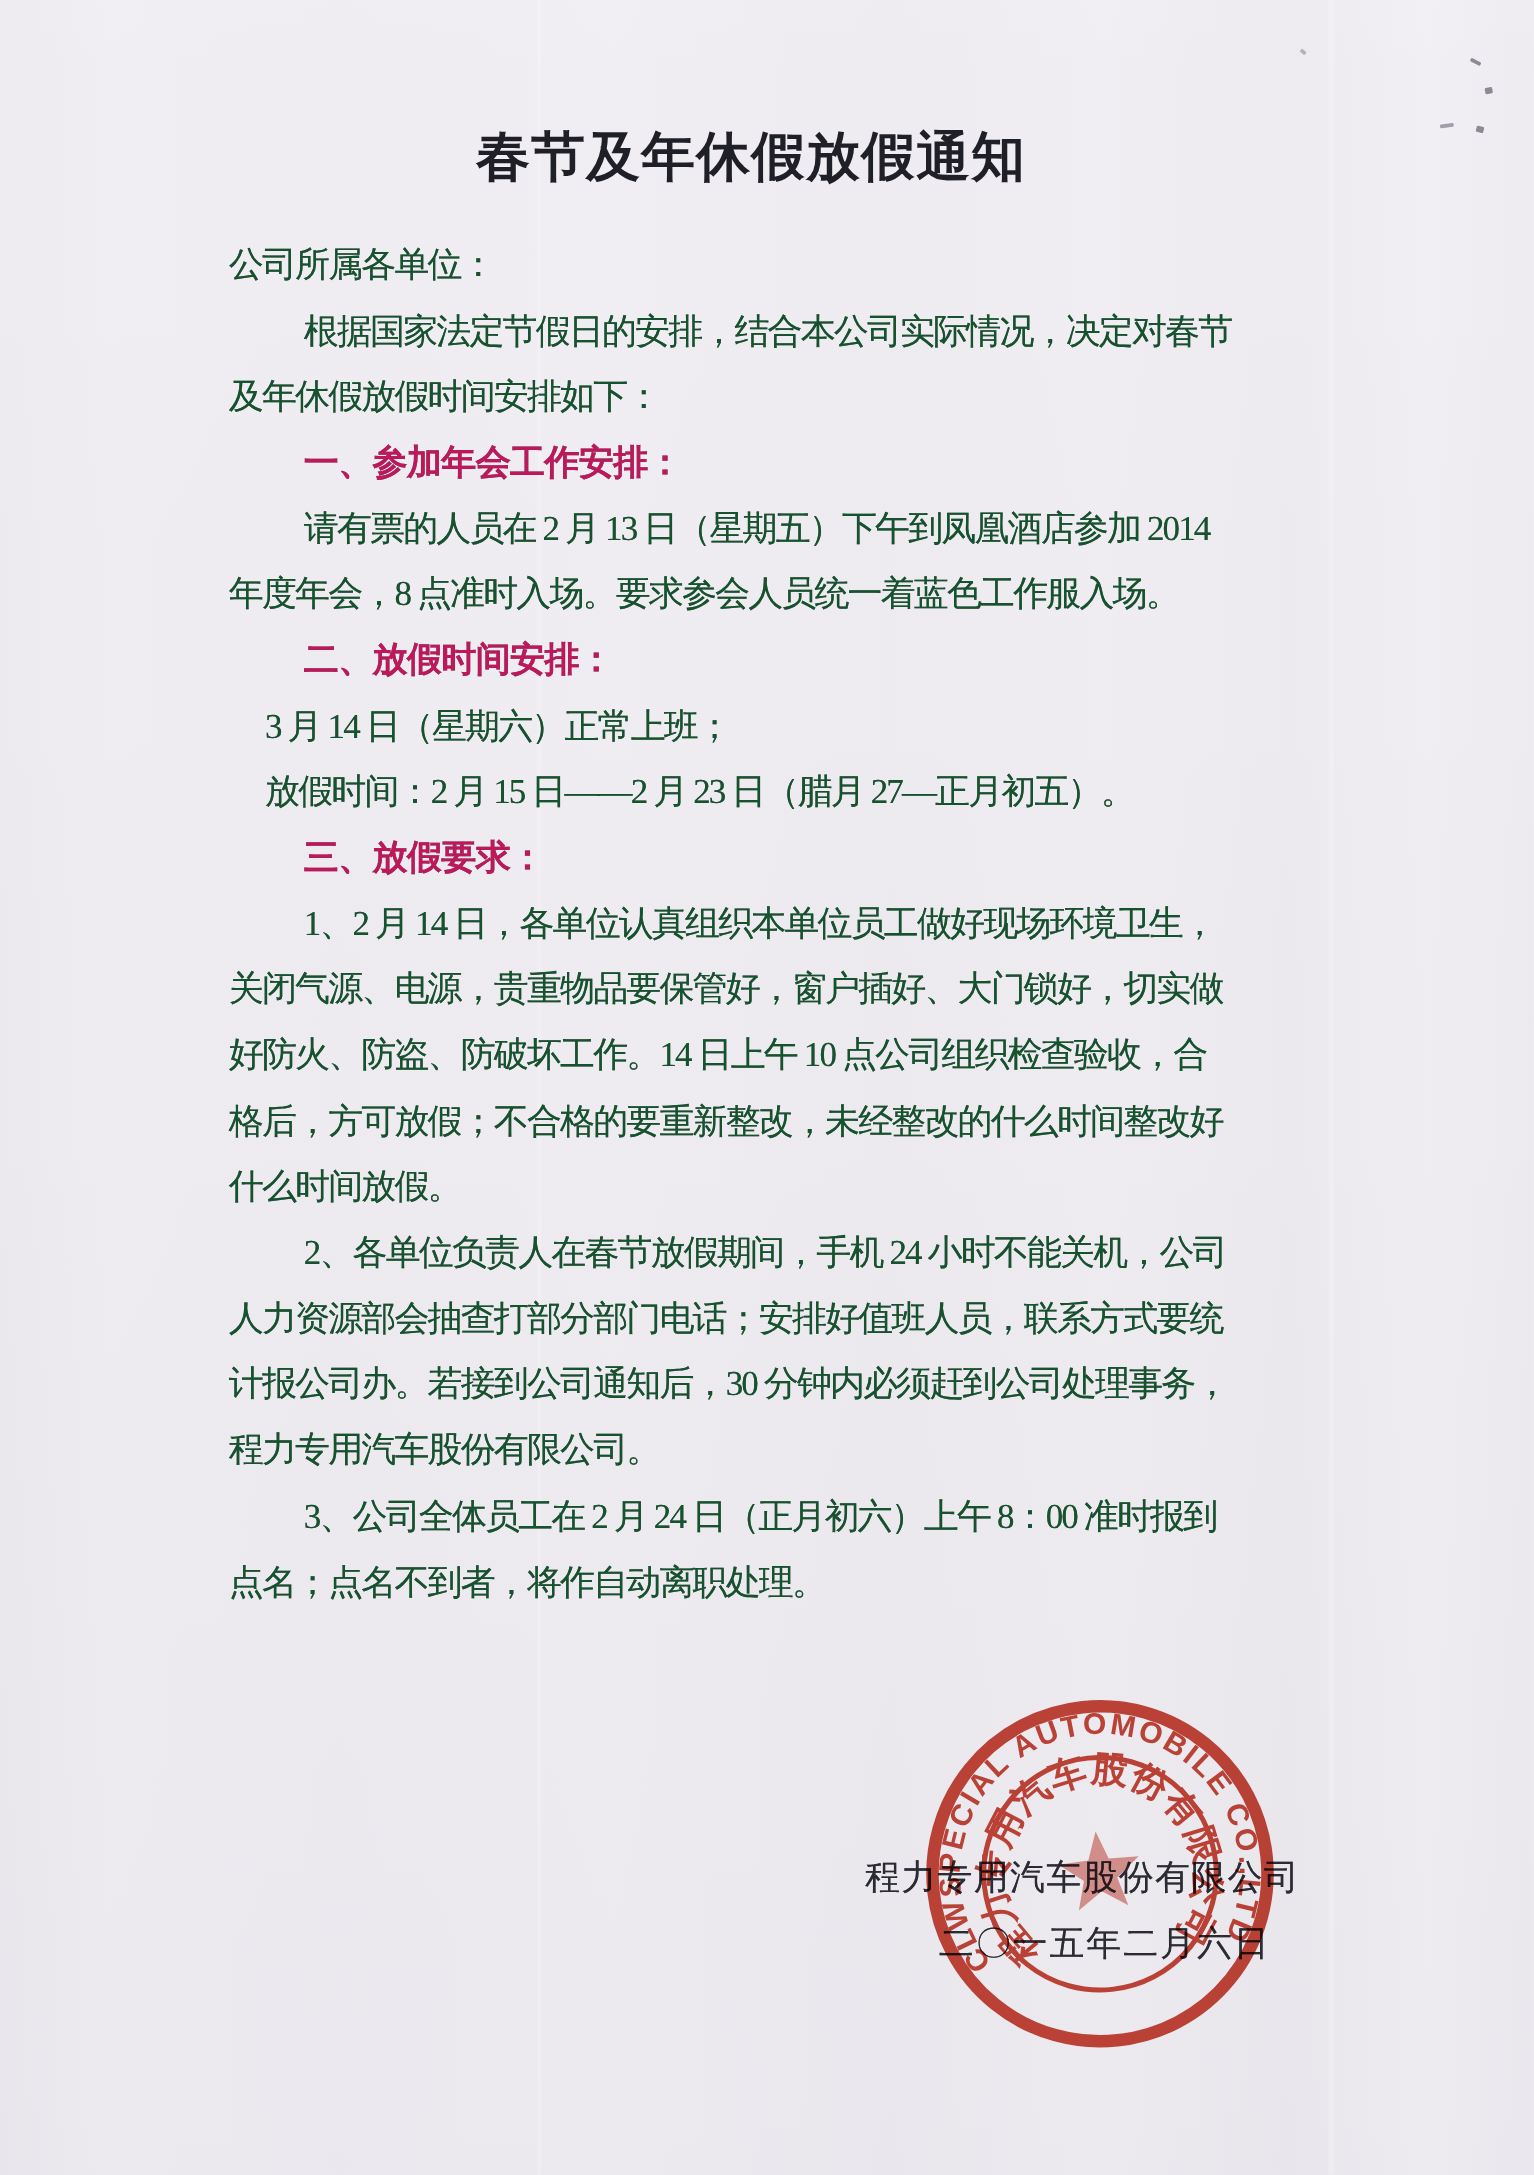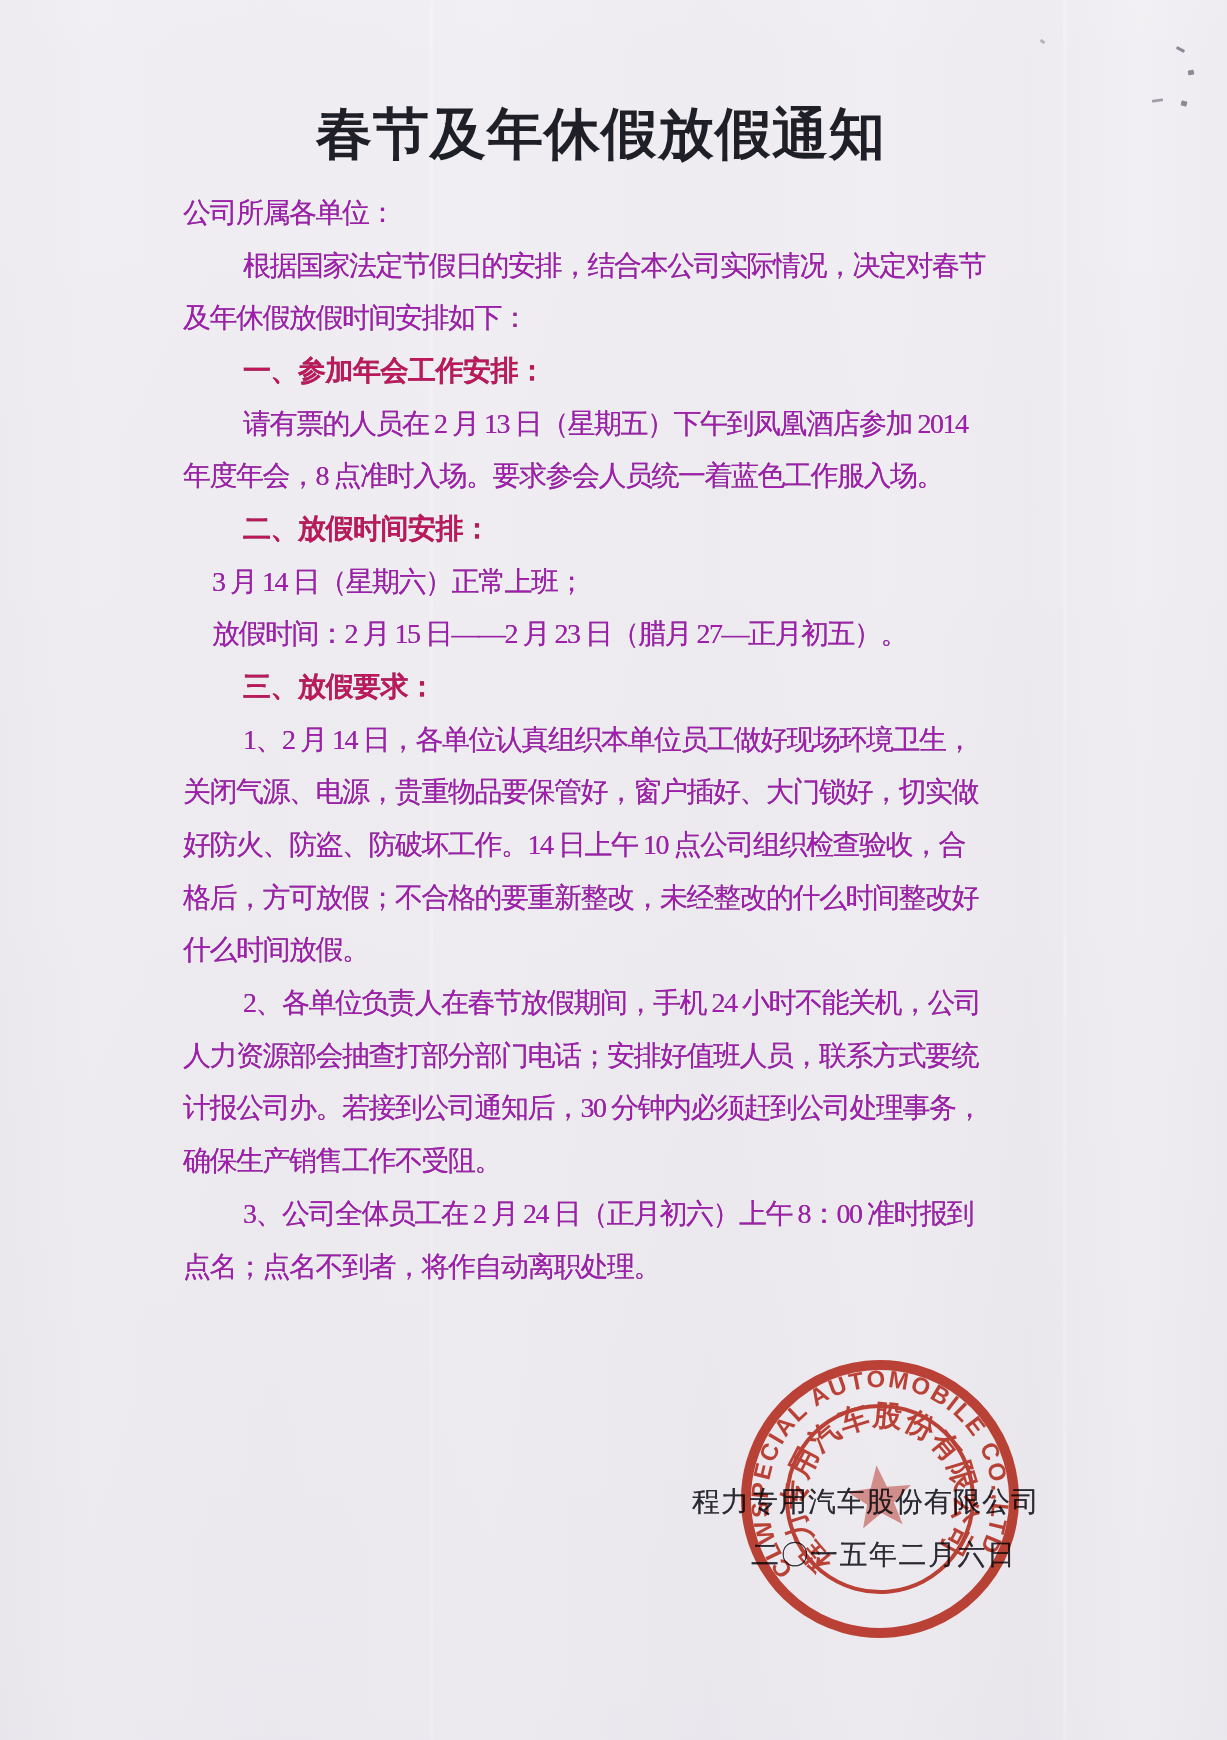--- a/index.html
+++ b/index.html
@@ -10,25 +10,25 @@
   }
   .paper{
     position:absolute;inset:0;
     background:
       linear-gradient(180deg, rgba(255,255,255,0.05) 0%, rgba(0,0,0,0.0) 6%, rgba(0,0,0,0.012) 60%, rgba(110,105,125,0.035) 100%),
       linear-gradient(90deg, #edeaf0 0%, #f1eef3 7%, #efecf2 22%, #f1eef3 40%, #eeebf1 58%, #f1eef3 72%, #edeaf0 84%, #f2eff4 93%, #eeebf1 100%);
   }
   .band{position:absolute;top:0;bottom:0;background:rgba(255,255,255,0.25);filter:blur(1px);}
   .title{
     position:absolute;top:97px;left:183px;width:836px;text-align:center;
-    font-size:56px;font-weight:700;letter-spacing:1px;color:#1f1f27;white-space:nowrap;
+    font-size:43px;font-weight:700;letter-spacing:1px;color:#1f1f27;white-space:nowrap;
   }
   .line{
     position:absolute;left:183px;font-size:28px;line-height:34px;letter-spacing:-1.5px;
-    color:#a21caf;white-space:nowrap;text-shadow:0 0 0.5px rgba(43,43,51,0.65);
+    color:#14532d;white-space:nowrap;text-shadow:0 0 0.5px rgba(43,43,51,0.65);
   }
   .indent2{left:243px;}
   .indent1{left:212px;}
   .bold{font-weight:700;letter-spacing:-0.5px;color:#be185d;}
   .sig{position:absolute;font-size:28px;color:#2b2b33;white-space:nowrap;
        text-shadow:0 0 0.5px rgba(43,43,51,0.65);}
   .sig-company{left:692px;top:1483px;letter-spacing:1px;}
   .sig-date{left:751px;top:1536px;letter-spacing:1.5px;}
   .stamp{
     position:absolute;left:716px;top:1335px;width:328px;height:328px;
@@ -67,21 +67,21 @@
 <div class="line indent1" style="top:617px">放假时间：2 月 15 日——2 月 23 日（腊月 27—正月初五）。</div>
 <div class="line indent2 bold" style="top:670px">三、放假要求：</div>
 <div class="line indent2" style="top:723px">1、2 月 14 日，各单位认真组织本单位员工做好现场环境卫生，</div>
 <div class="line" style="top:775px">关闭气源、电源，贵重物品要保管好，窗户插好、大门锁好，切实做</div>
 <div class="line" style="top:828px">好防火、防盗、防破坏工作。14 日上午 10 点公司组织检查验收，合</div>
 <div class="line" style="top:881px">格后，方可放假；不合格的要重新整改，未经整改的什么时间整改好</div>
 <div class="line" style="top:933px">什么时间放假。</div>
 <div class="line indent2" style="top:986px">2、各单位负责人在春节放假期间，手机 24 小时不能关机，公司</div>
 <div class="line" style="top:1039px">人力资源部会抽查打部分部门电话；安排好值班人员，联系方式要统</div>
 <div class="line" style="top:1091px">计报公司办。若接到公司通知后，30 分钟内必须赶到公司处理事务，</div>
-<div class="line" style="top:1144px">确保生产销售工作不受阻。</div>
+<div class="line" style="top:1144px">程力专用汽车股份有限公司。</div>
 <div class="line indent2" style="top:1197px">3、公司全体员工在 2 月 24 日（正月初六）上午 8：00 准时报到</div>
 <div class="line" style="top:1250px">点名；点名不到者，将作自动离职处理。</div>
 
 <div class="sig sig-company">程力专用汽车股份有限公司</div>
 <div class="sig sig-date">二〇一五年二月六日</div>
 
 <div class="stamp">
   <svg width="328" height="328" viewBox="0 0 328 328">
     <g fill="none" stroke="#c5392a">
       <circle cx="164" cy="164" r="134" stroke-width="10"></circle>

